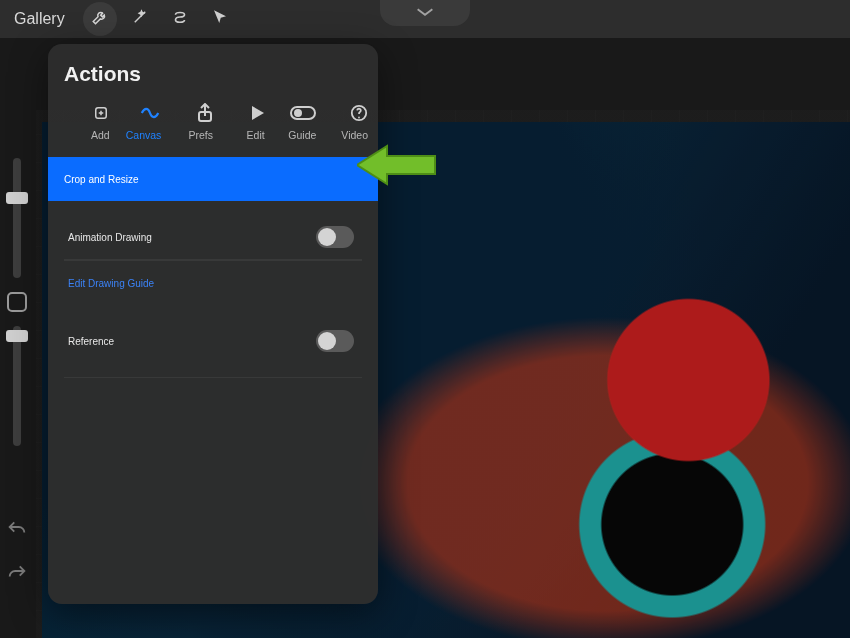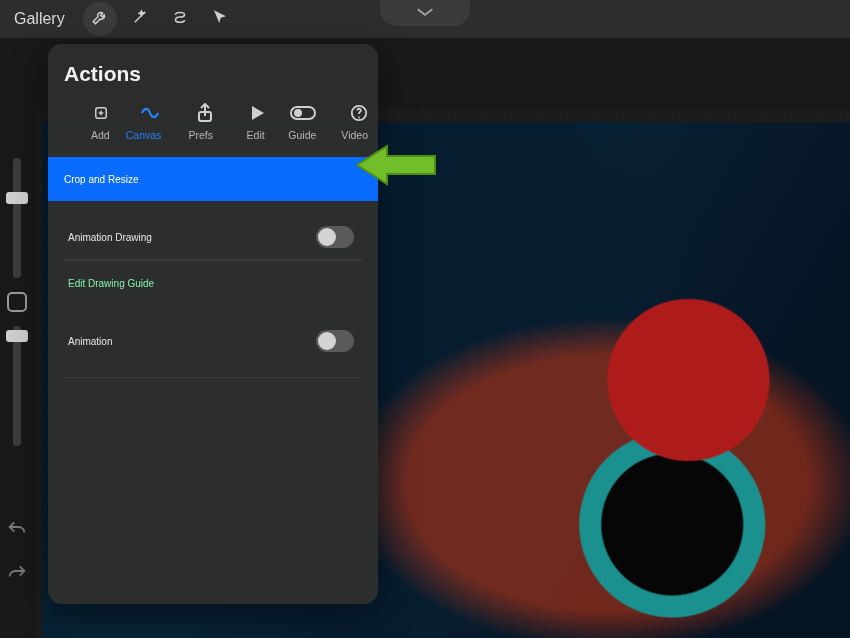--- a/index.html
+++ b/index.html
@@ -173,21 +173,21 @@
     cursor: pointer;
     border-radius: 8px;
   }
   .menu-item.highlight {
     background: #0a6cff;
     color: #ffffff;
     border-radius: 0;
     margin: 0 -4px;
   }
   .menu-item.disabled {
-    color: #86efac;
+    color: #3b82f6;
     cursor: default;
   }
 
   .menu-sep {
     height: 1px;
     background: rgba(255,255,255,.06);
     margin: 0 12px;
   }
 
   .toggle {
@@ -363,21 +363,21 @@
     </div>
     <div class="menu-sep"></div>
     <div class="menu-sep"></div>
     <div class="menu-item disabled">
       <span>Edit Drawing Guide</span>
     </div>
 
     <div class="menu-group-gap"></div>
 
     <div class="menu-item">
-      <span>Animation</span>
+      <span>Reference</span>
       <span class="toggle"></span>
     </div>
 
     <div class="menu-group-gap"></div>
 
     <div class="menu-sep"></div>
 
     <div class="menu-group-gap"></div>
 
   </div>

